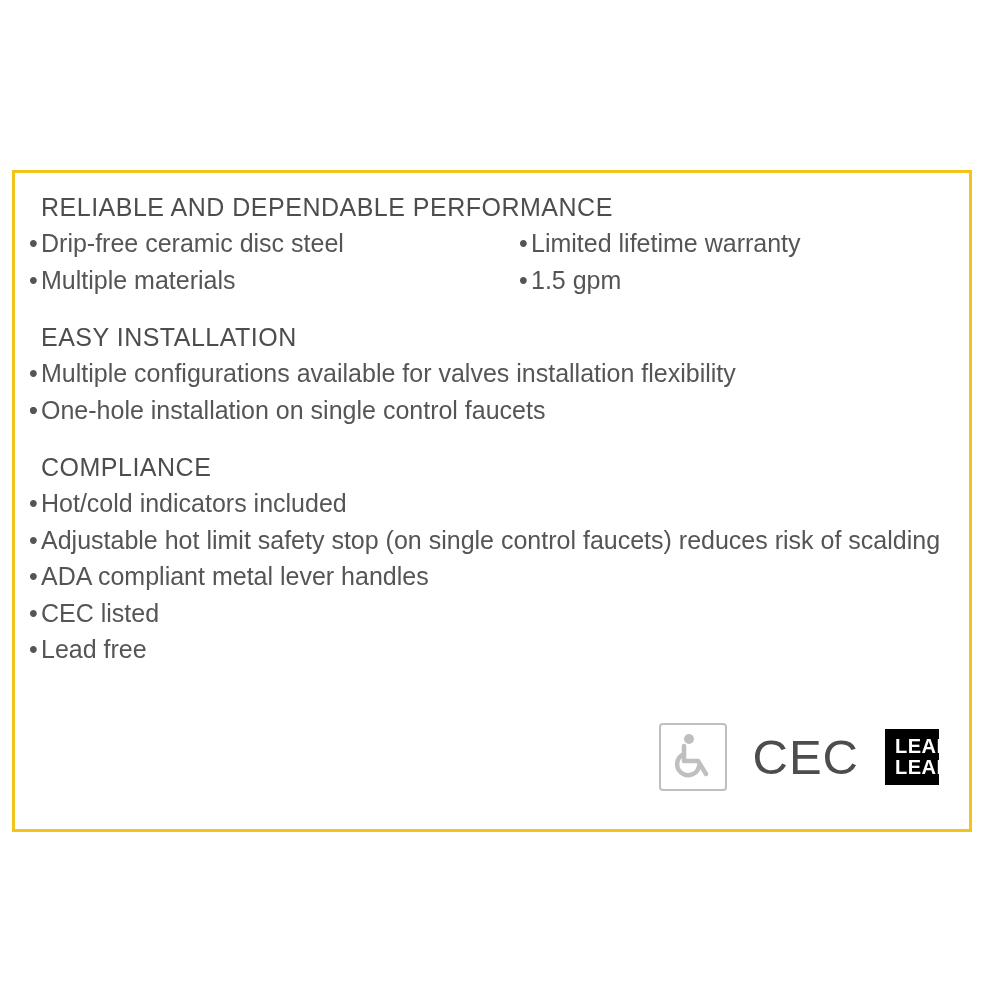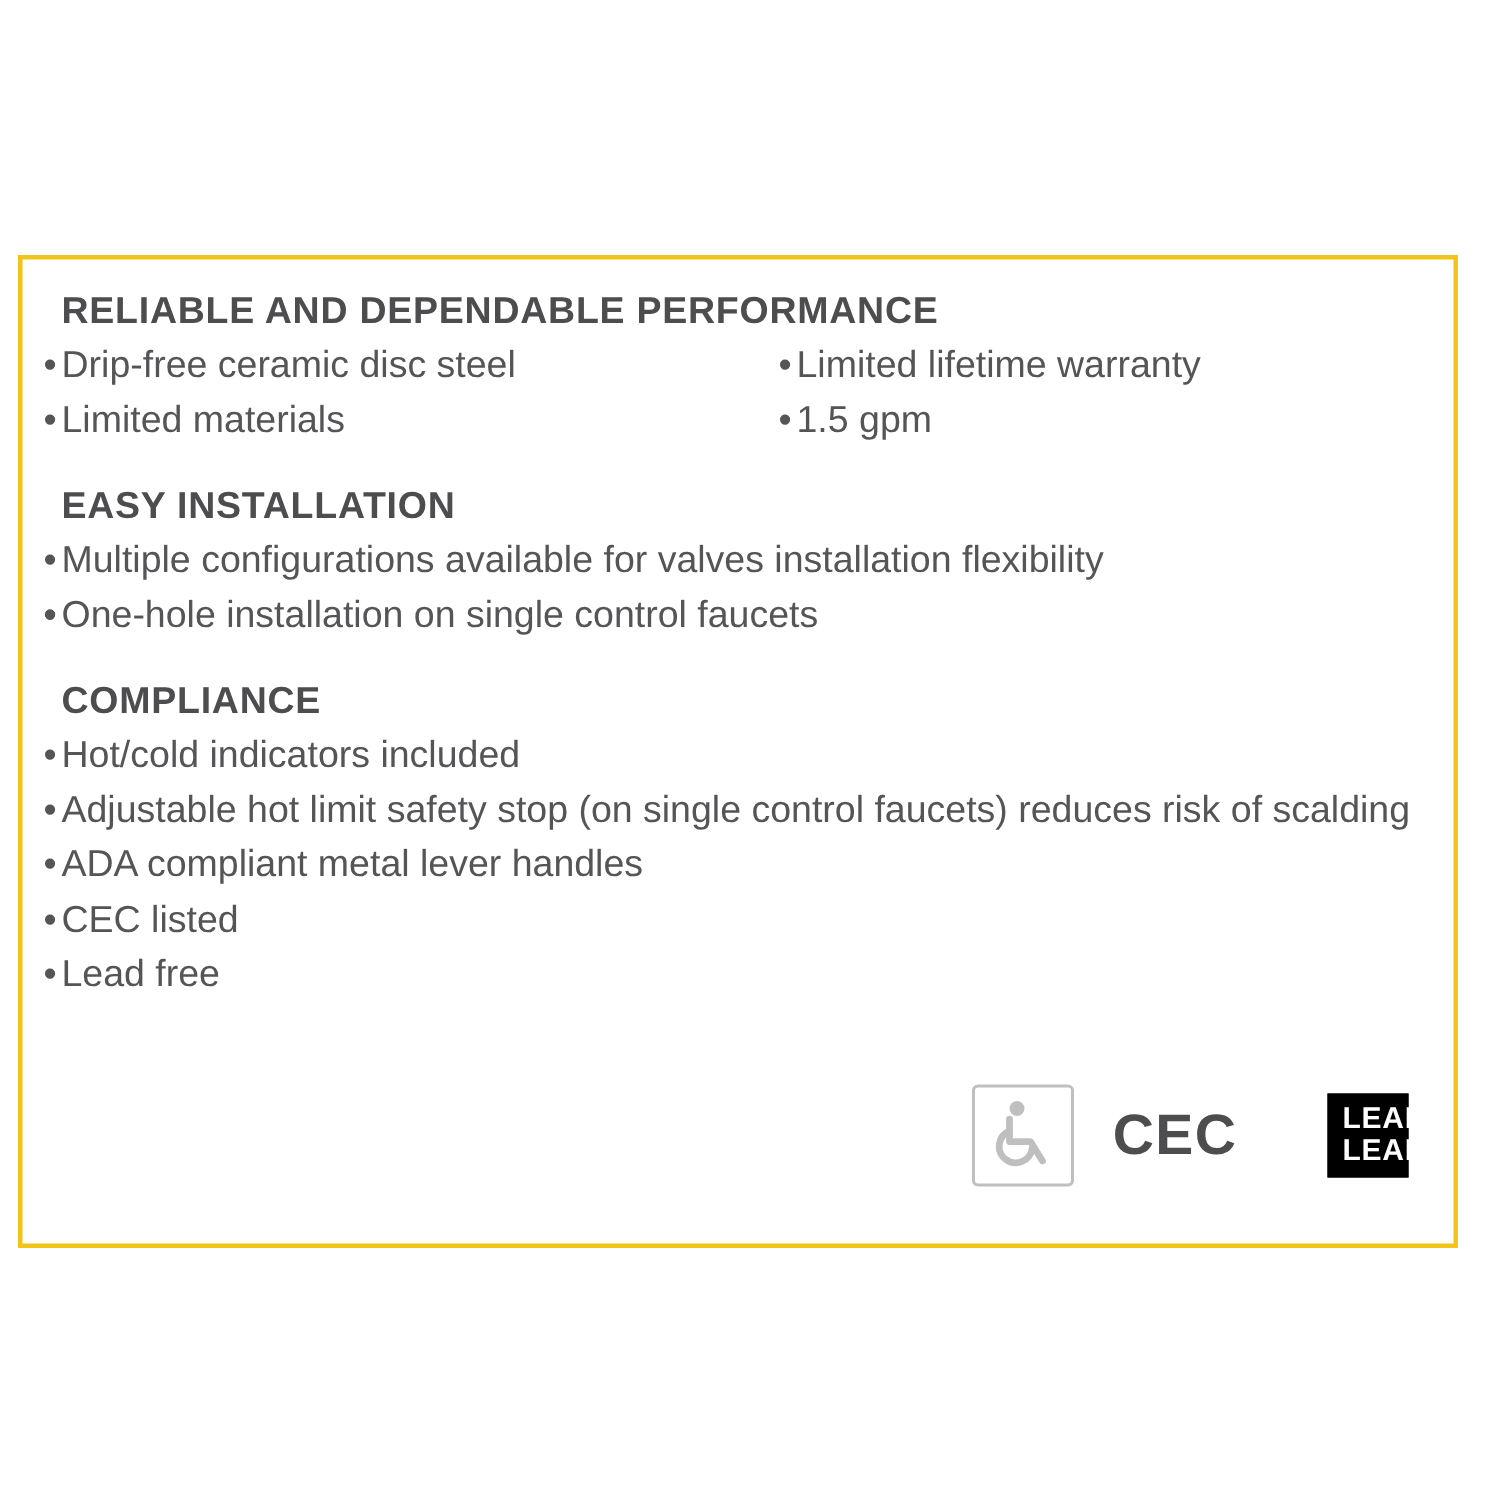--- a/index.html
+++ b/index.html
@@ -30,21 +30,21 @@
   .card-inner {
     padding: 20px 26px 0 14px;
   }
 
   .section {
     margin-bottom: 6px;
   }
 
   .section-title {
     font-size: 25px;
-    font-weight: bold;
+    font-weight: normal;
     letter-spacing: 0.5px;
     color: #4d4d4f;
     margin: 0 0 4px 0;
     padding-left: 12px;
   }
 
   .section.performance .section-title { margin-top: 0; }
   .section.installation .section-title { margin-top: 24px; }
   .section.compliance .section-title { margin-top: 26px; }
 
@@ -98,36 +98,35 @@
     width: 64px;
     height: 64px;
     border: 2px solid #bfbfbf;
     border-radius: 4px;
     display: flex;
     align-items: center;
     justify-content: center;
   }
 
   .badge-cec {
-    font-size: 38px;
-    font-weight: bold;
+    font-size: 49px;
+    font-weight: normal;
     letter-spacing: 1px;
     color: #4d4d4f;
     line-height: 1;
   }
 
   .badge-lead {
     background: #000000;
     color: #ffffff;
     padding: 5px 8px 6px 8px;
     width: 54px;
     box-sizing: border-box;
     text-align: center;
     border: 2px solid #000;
-    margin-left: 34px;
   }
   .badge-lead .lead-line {
     font-size: 20px;
     font-weight: bold;
     line-height: 1.02;
     letter-spacing: 0.5px;
     display: block;
   }
 </style>
 </head>
@@ -140,21 +139,21 @@
       <h2 class="section-title">RELIABLE AND DEPENDABLE PERFORMANCE</h2>
       <div class="two-col">
         <div class="col col-left">
           <ul class="bullets">
             <li>
               <span class="bullet-dot">•</span>
               <span>Drip-free ceramic disc steel</span>
             </li>
             <li>
               <span class="bullet-dot">•</span>
-              <span>Limited materials</span>
+              <span>Multiple materials</span>
             </li>
           </ul>
         </div>
         <div class="col col-right">
           <ul class="bullets">
             <li>
               <span class="bullet-dot">•</span>
               <span>Limited lifetime warranty</span>
             </li>
             <li>

